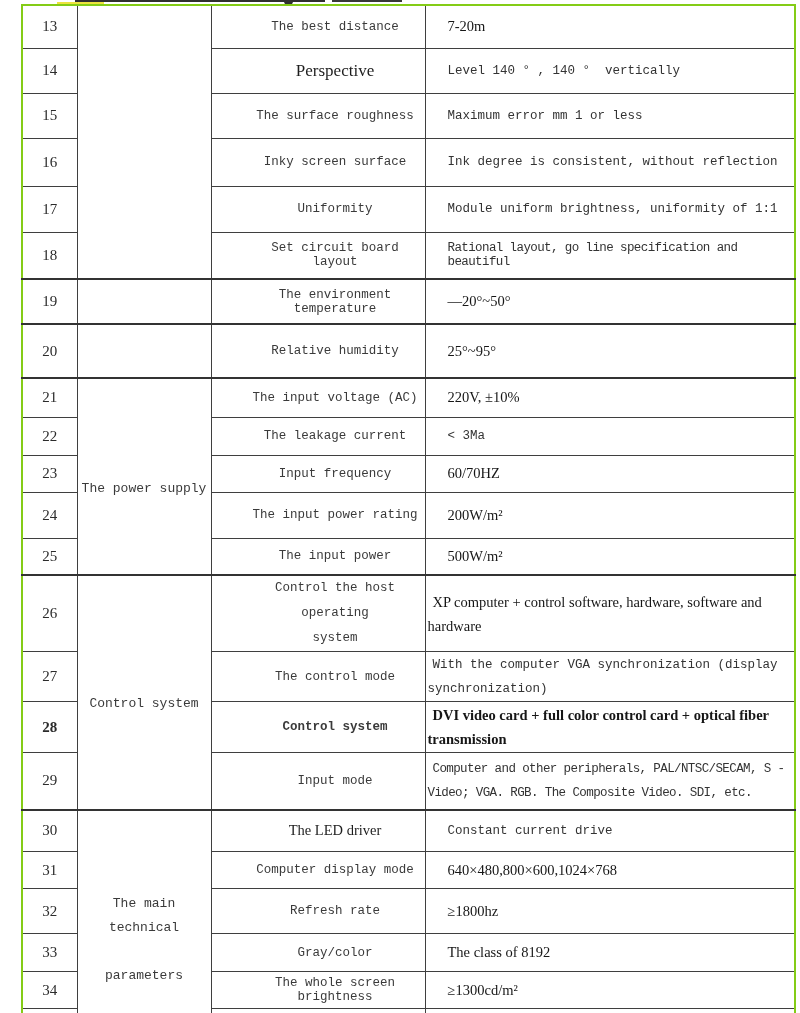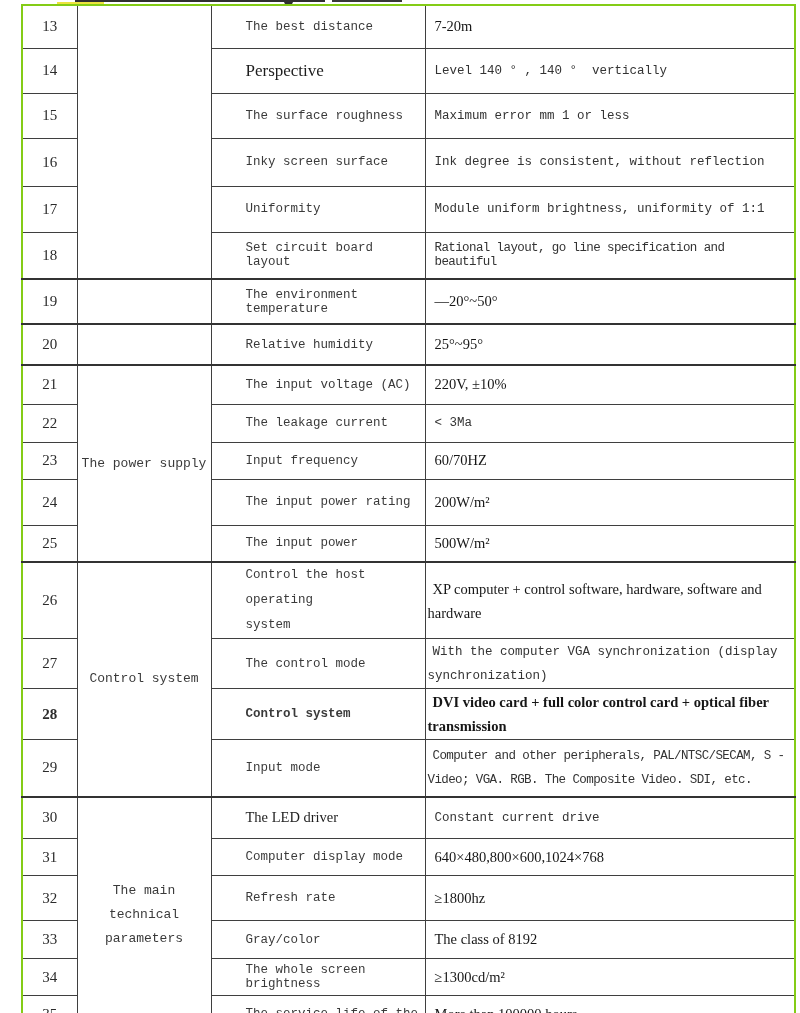--- a/index.html
+++ b/index.html
@@ -36,33 +36,34 @@
   td.num{
     text-align:center;
     font-family:"Liberation Serif", serif;
     font-size:15px;color:#2b2b2b;
   }
   td.cat{
     text-align:center;
     font-family:"Liberation Mono","DejaVu Sans Mono", monospace;
     font-size:13px;color:#3a3a3a;
   }
-  td.cat .line{display:block;line-height:24px;}
+  td.cat .line{display:block;line-height:24px;margin-top:24px;}
   td.param{
+    text-align:center;
     font-family:"Liberation Mono","DejaVu Sans Mono", monospace;
     font-size:12.5px;color:#3a3a3a;padding-left:34px;
   }
   td.param.serif-lg{font-family:"Liberation Serif", serif;font-size:17px;color:#1d1d1d;}
   td.param.serif-p{font-family:"Liberation Serif", serif;font-size:14.5px;color:#1d1d1d;}
   td.param .line{display:block;line-height:25px;white-space:pre-wrap;}
   td.param.single .line{line-height:normal;}
 
   td.value{
     text-align:left;
-    padding-left:9px;padding-right:1px;
+    padding-left:22px;padding-right:1px;
     font-family:"Liberation Mono","DejaVu Sans Mono", monospace;
     font-size:12.5px;color:#333;
   }
   td.value.serif{font-family:"Liberation Serif", serif;font-size:14.5px;color:#161616;}
   td.value .line{display:block;white-space:pre-wrap;line-height:24px;}
   td.value.single .line{line-height:normal;}
   td.value.tight .line{letter-spacing:-0.6px;}
   td.value.multi{padding-left:2px;margin-left:12px;}
   td.value.multi .line:first-child{text-indent:5px;}
 </style>
@@ -143,21 +144,21 @@
         <tr class="gs" style="height: 45px;">
           <td class="num">19</td>
           <td class="cat" rowspan="1"></td>
           <td class="param mono single">
             <span class="line">The environment temperature</span>
           </td>
           <td class="value serif single">
             <span class="line">—20°~50°</span>
           </td>
         </tr>
-        <tr class="gs" style="height: 41px; border-radius: 12px;">
+        <tr class="gs" style="height: 54px; border-radius: 12px;">
           <td class="num">20</td>
           <td class="cat" rowspan="1"></td>
           <td class="param mono single">
             <span class="line">Relative humidity</span>
           </td>
           <td class="value serif single">
             <span class="line">25°~95°</span>
           </td>
         </tr>
         <tr class="gs" style="height: 39px;">

